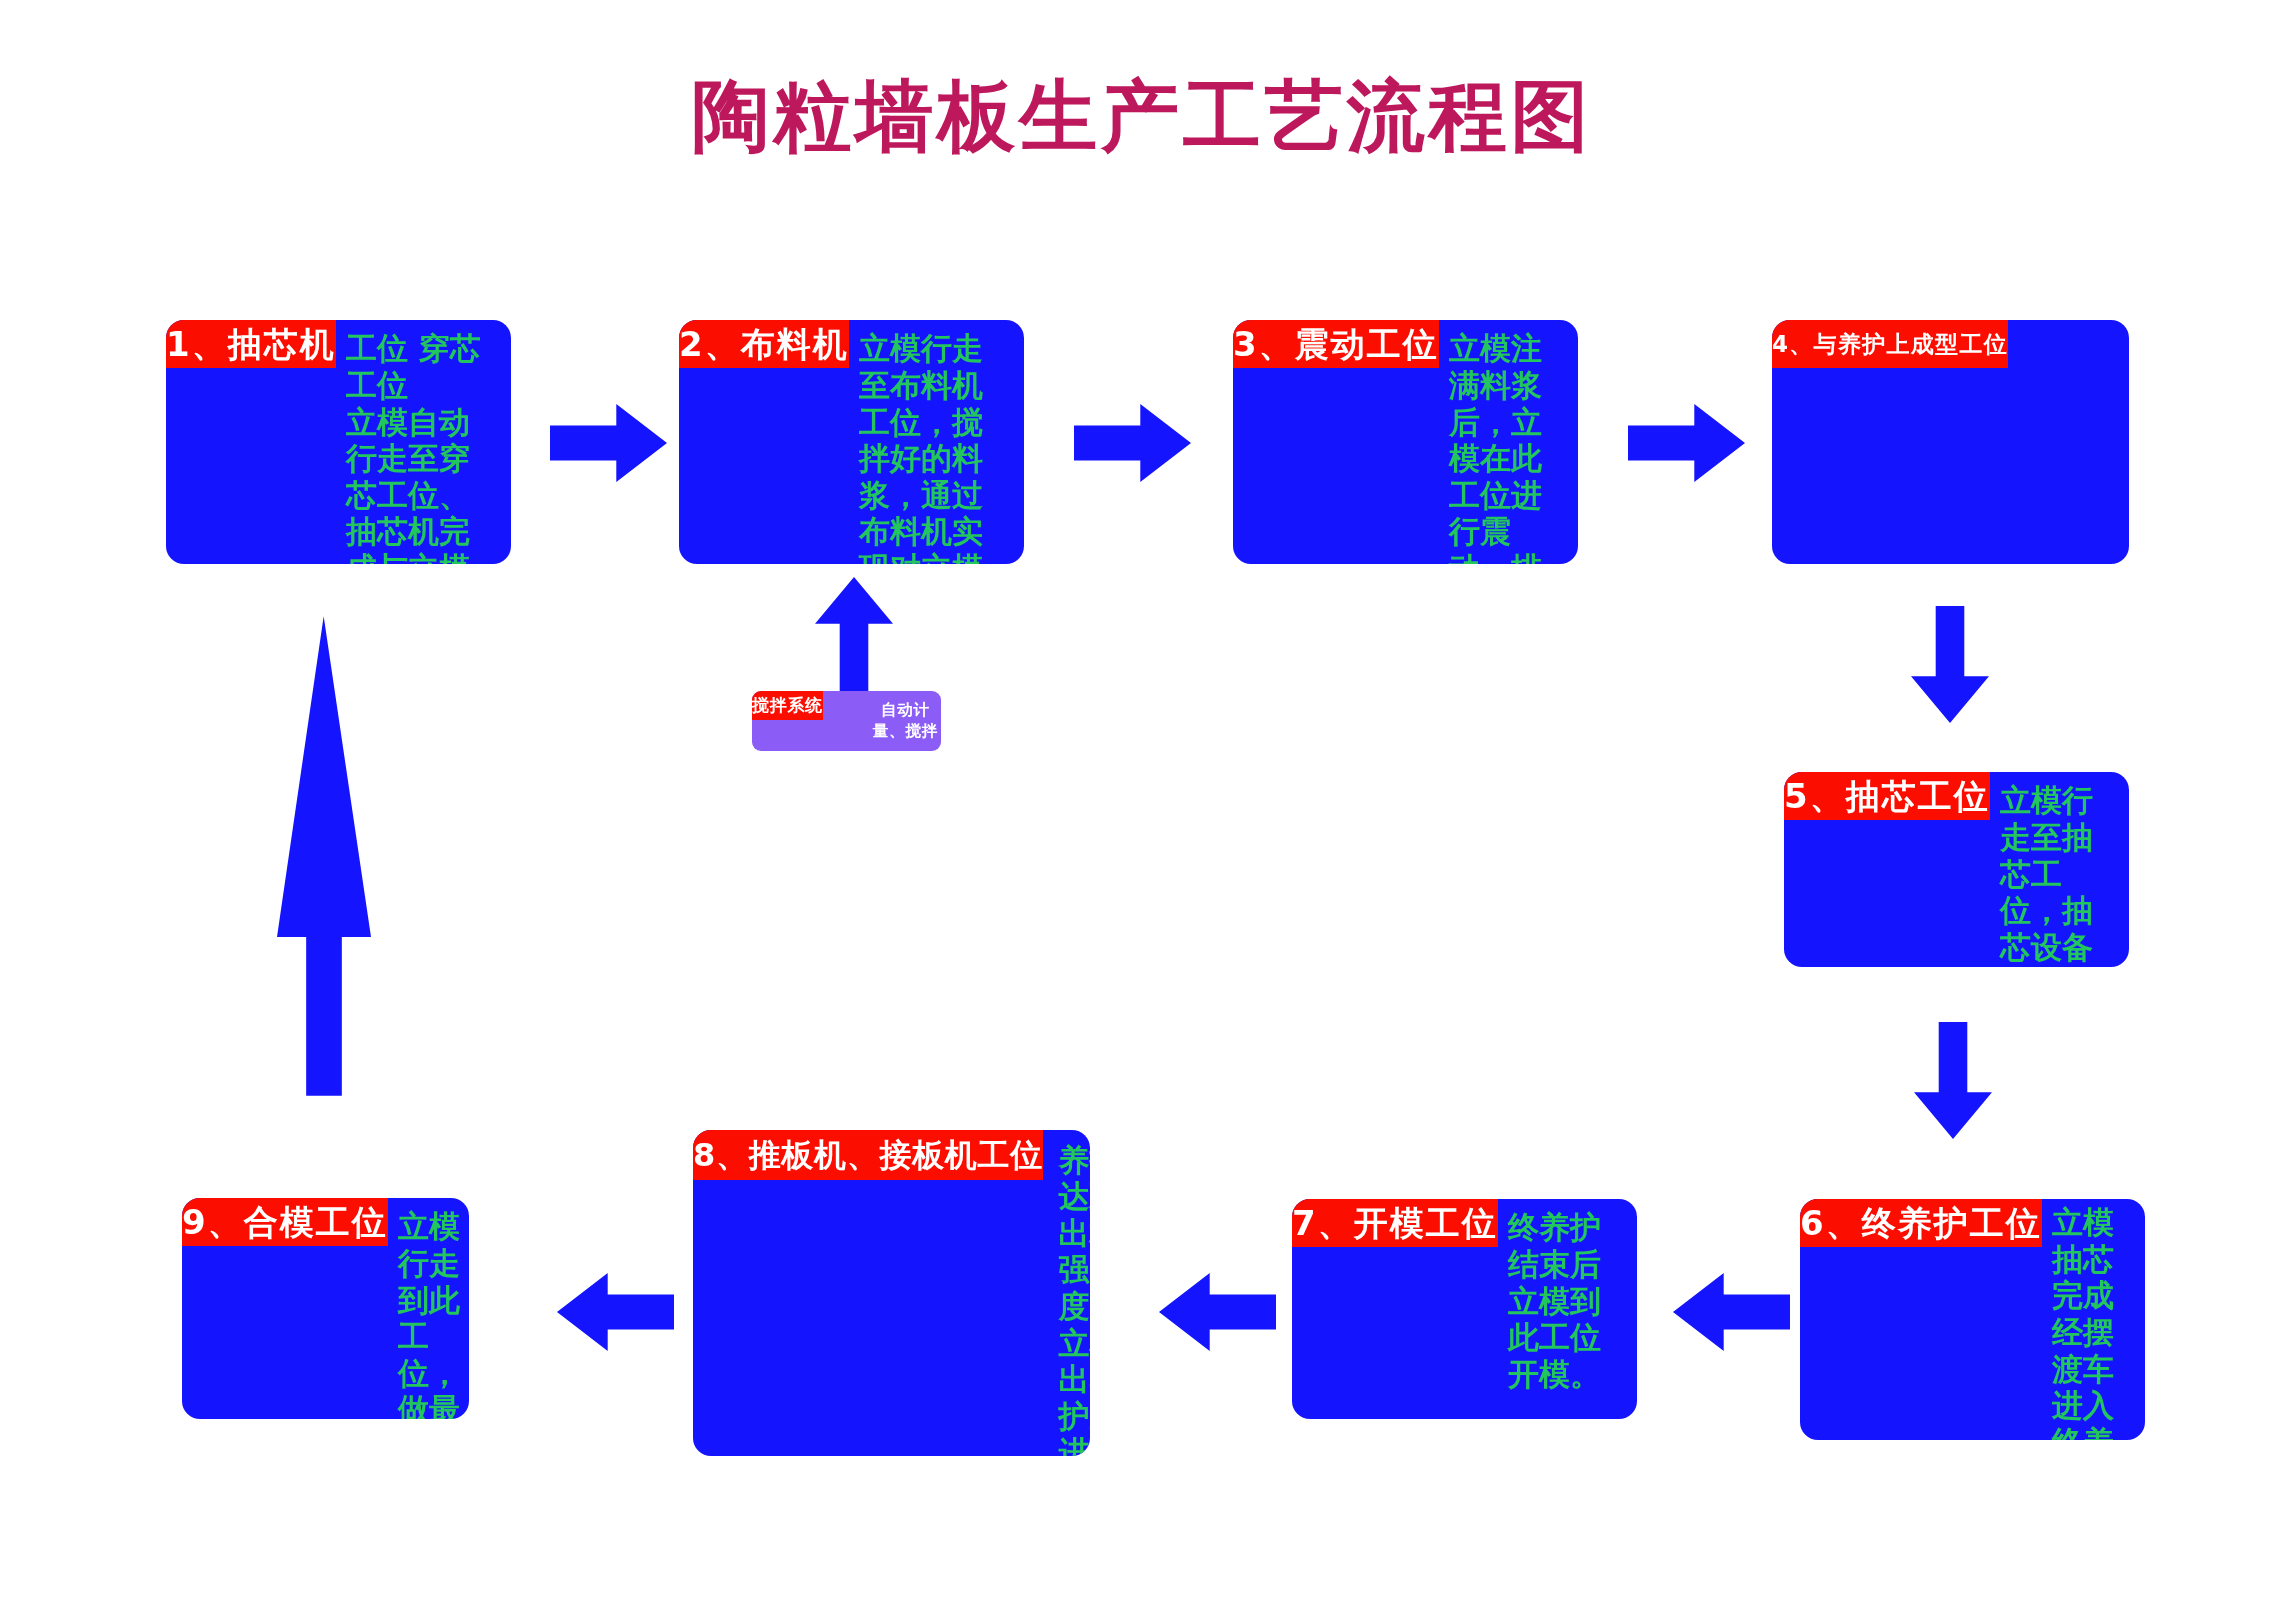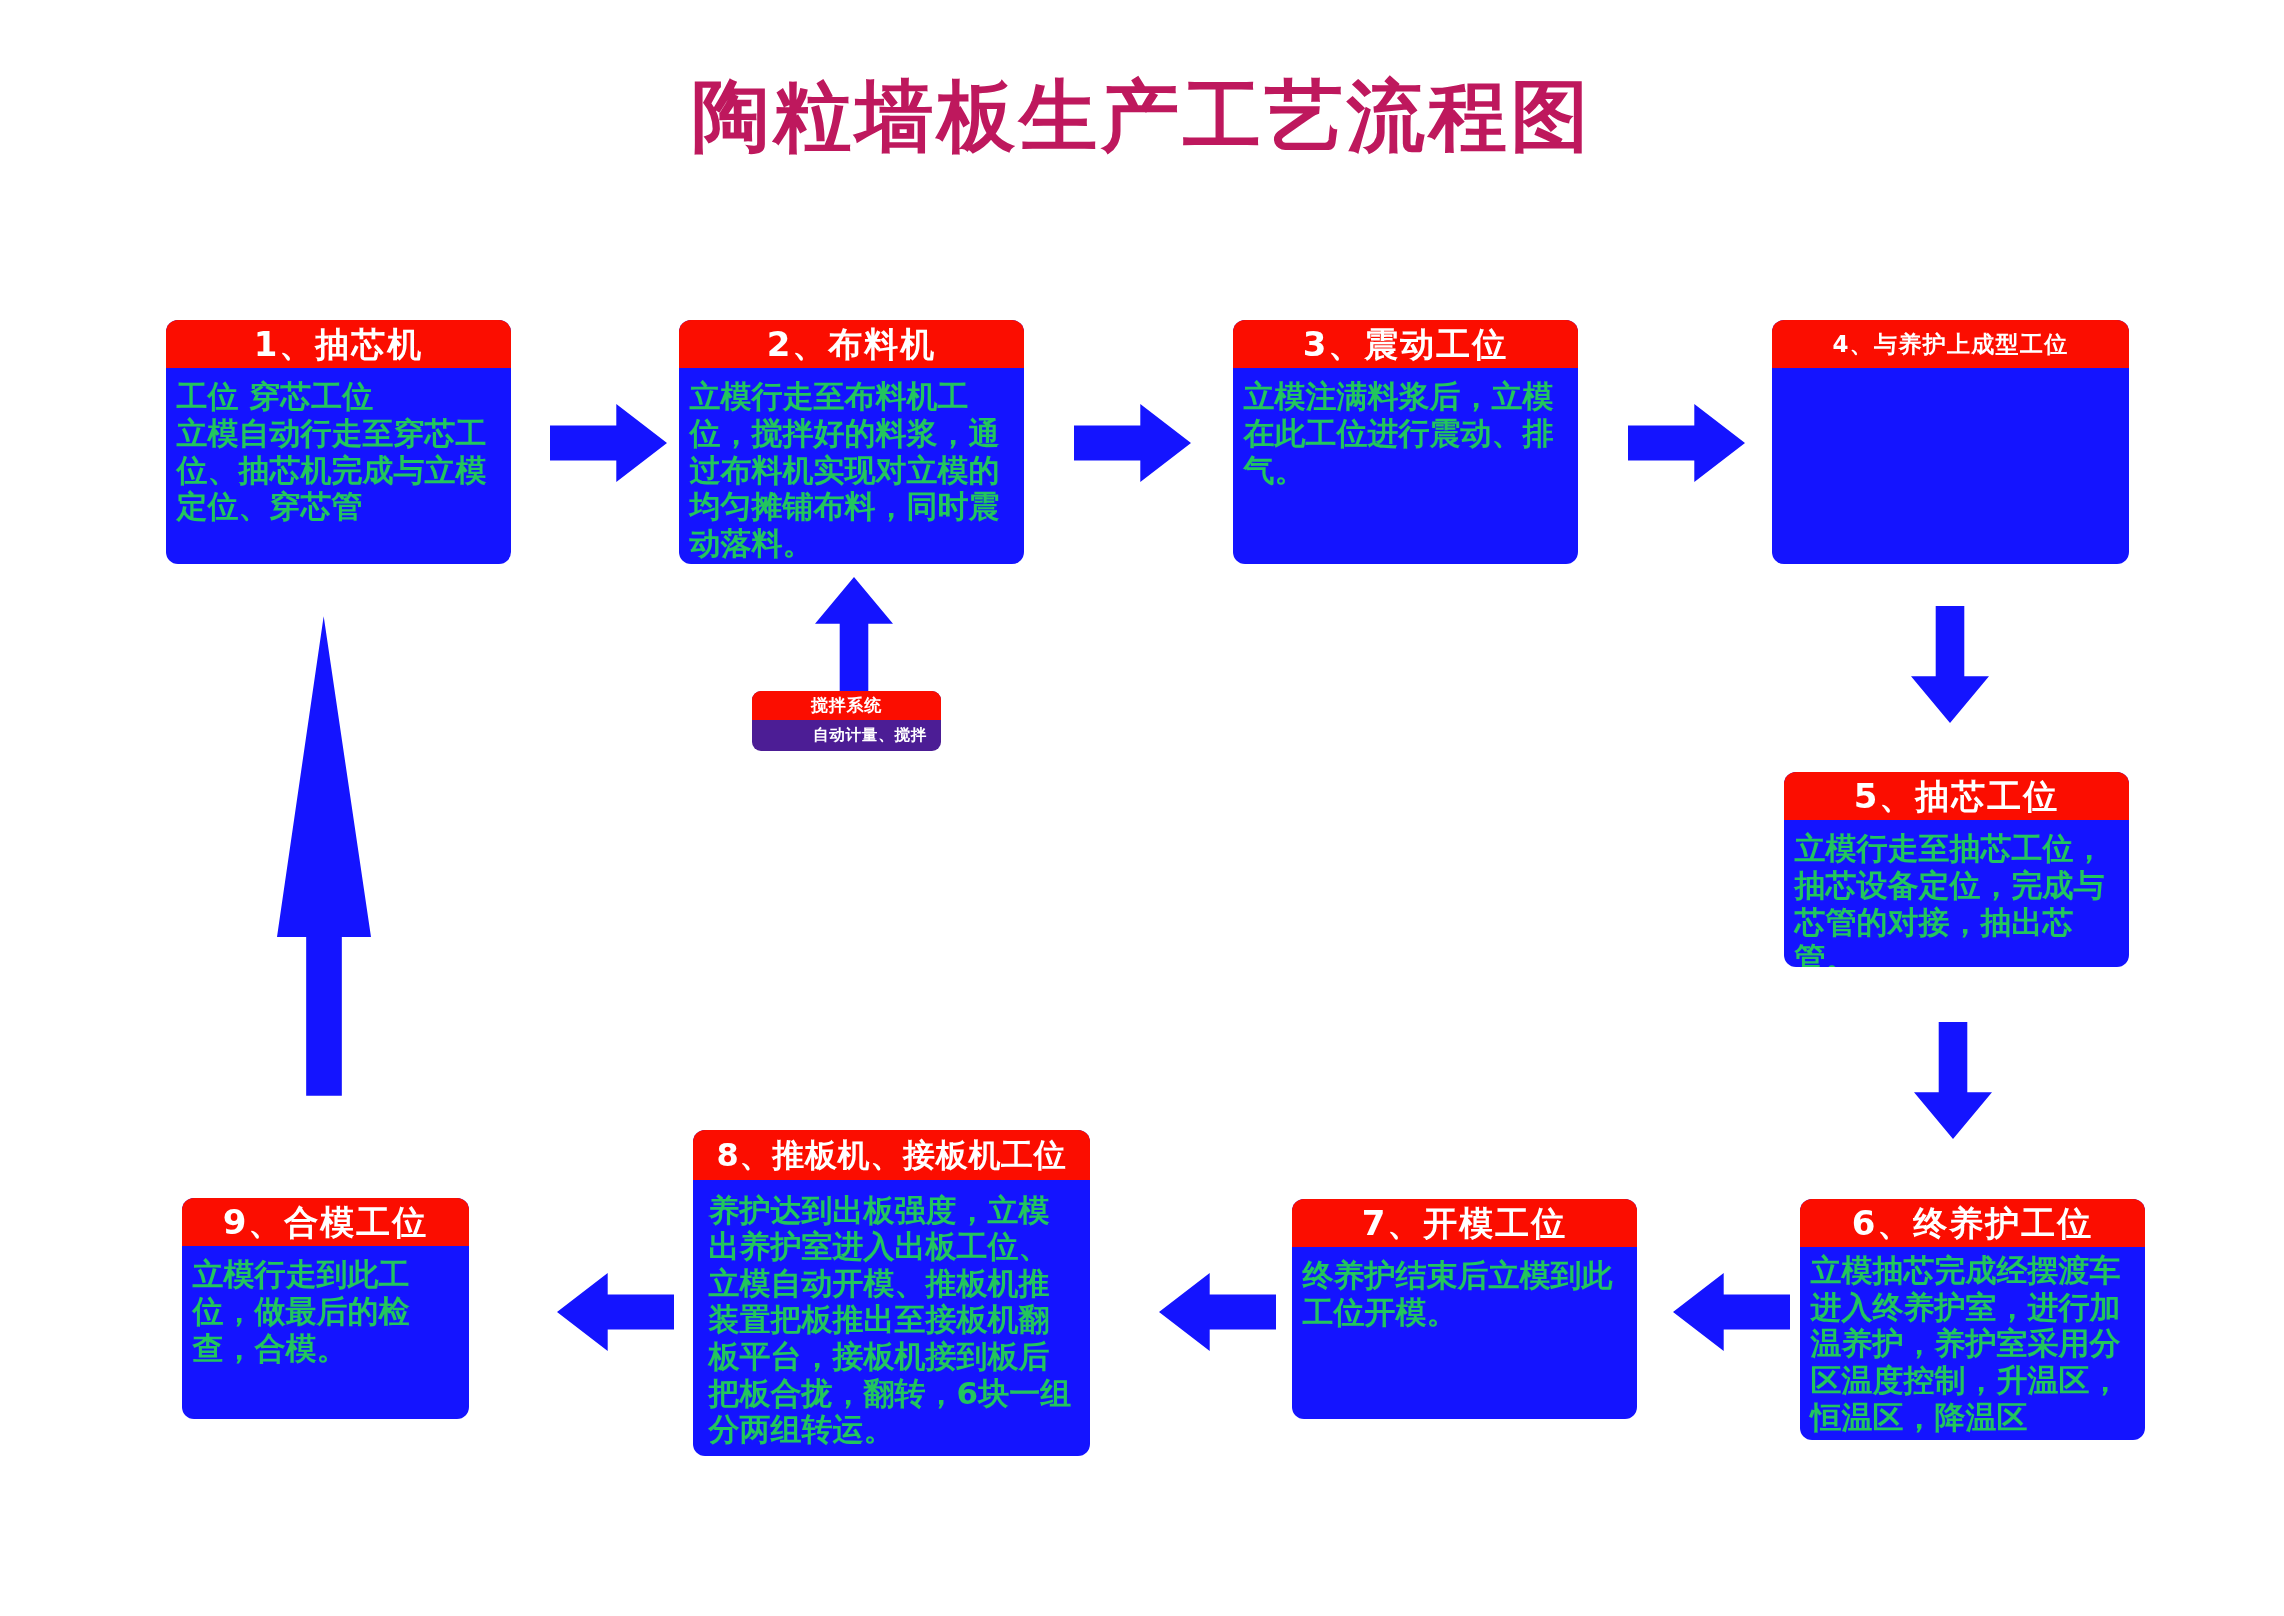--- a/index.html
+++ b/index.html
@@ -33,26 +33,26 @@
     font-weight: bold;
     letter-spacing: 3.9px;
     color: #be185d;
     font-family: "DejaVu Sans", "Liberation Sans", sans-serif;
     white-space: nowrap;
   }
 
   
   .node {
     position: absolute;
-    border-radius: 12px;
+    border-radius: 18px;
     overflow: hidden;
     background: #1414ff;
     box-sizing: border-box;
     display: flex;
-    flex-direction: column;
+    flex-direction: row;
   }
   .node .hdr {
     background: #fb0d00;
     color: #ffffff;
     text-align: center;
     font-weight: bold;
     letter-spacing: 2px;
     line-height: 1.0;
     white-space: nowrap;
     display: flex;
@@ -76,23 +76,23 @@
   .n-wide .body { font-size: 31px; padding: 9px 9px 0 10.4px; }
 
   .n-tall .hdr { height: 50px; font-size: 32px; letter-spacing: 0.7px; }
   .n-tall .body { font-size: 31px; padding: 11.7px 13px 0 15.6px; }
 
   
   .mini {
     position: absolute;
     border-radius: 9px;
     overflow: hidden;
-    background: #4c1d95;
-    display: flex;
-    flex-direction: column;
+    background: #8b5cf6;
+    display: flex;
+    flex-direction: row;
   }
   .mini .hdr {
     background: #fb0d00;
     color: #ffffff;
     font-size: 17px;
     font-weight: bold;
     text-align: center;
     height: 29px;
     display: flex;
     align-items: center;

